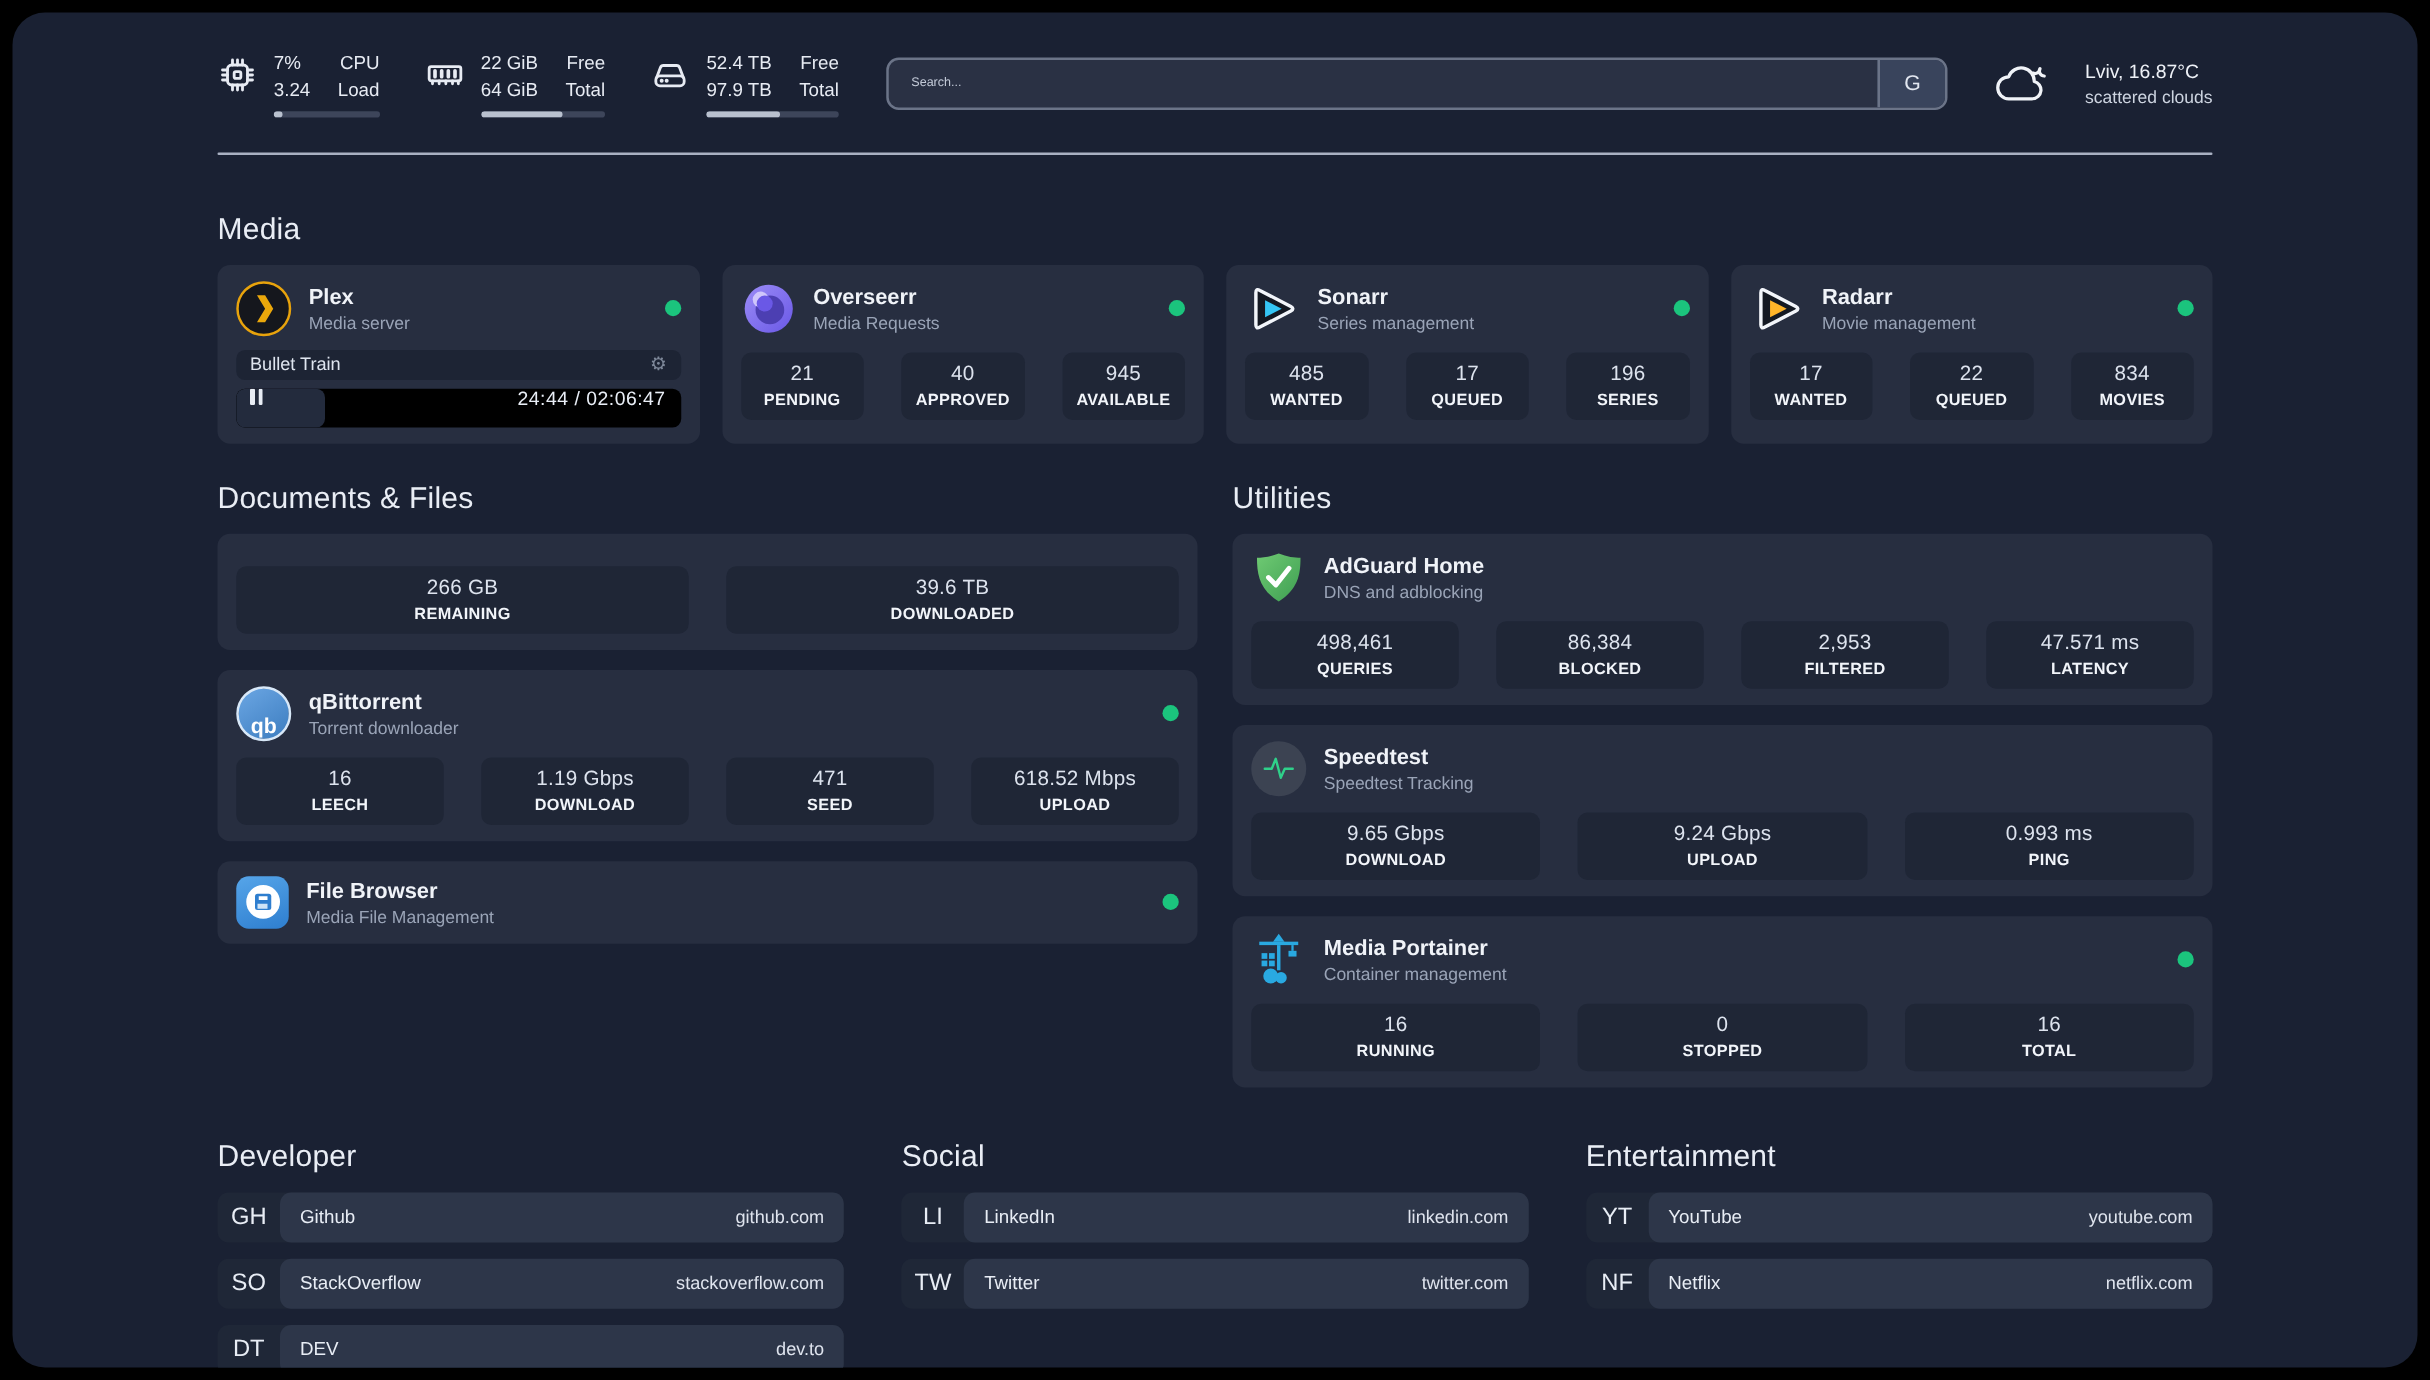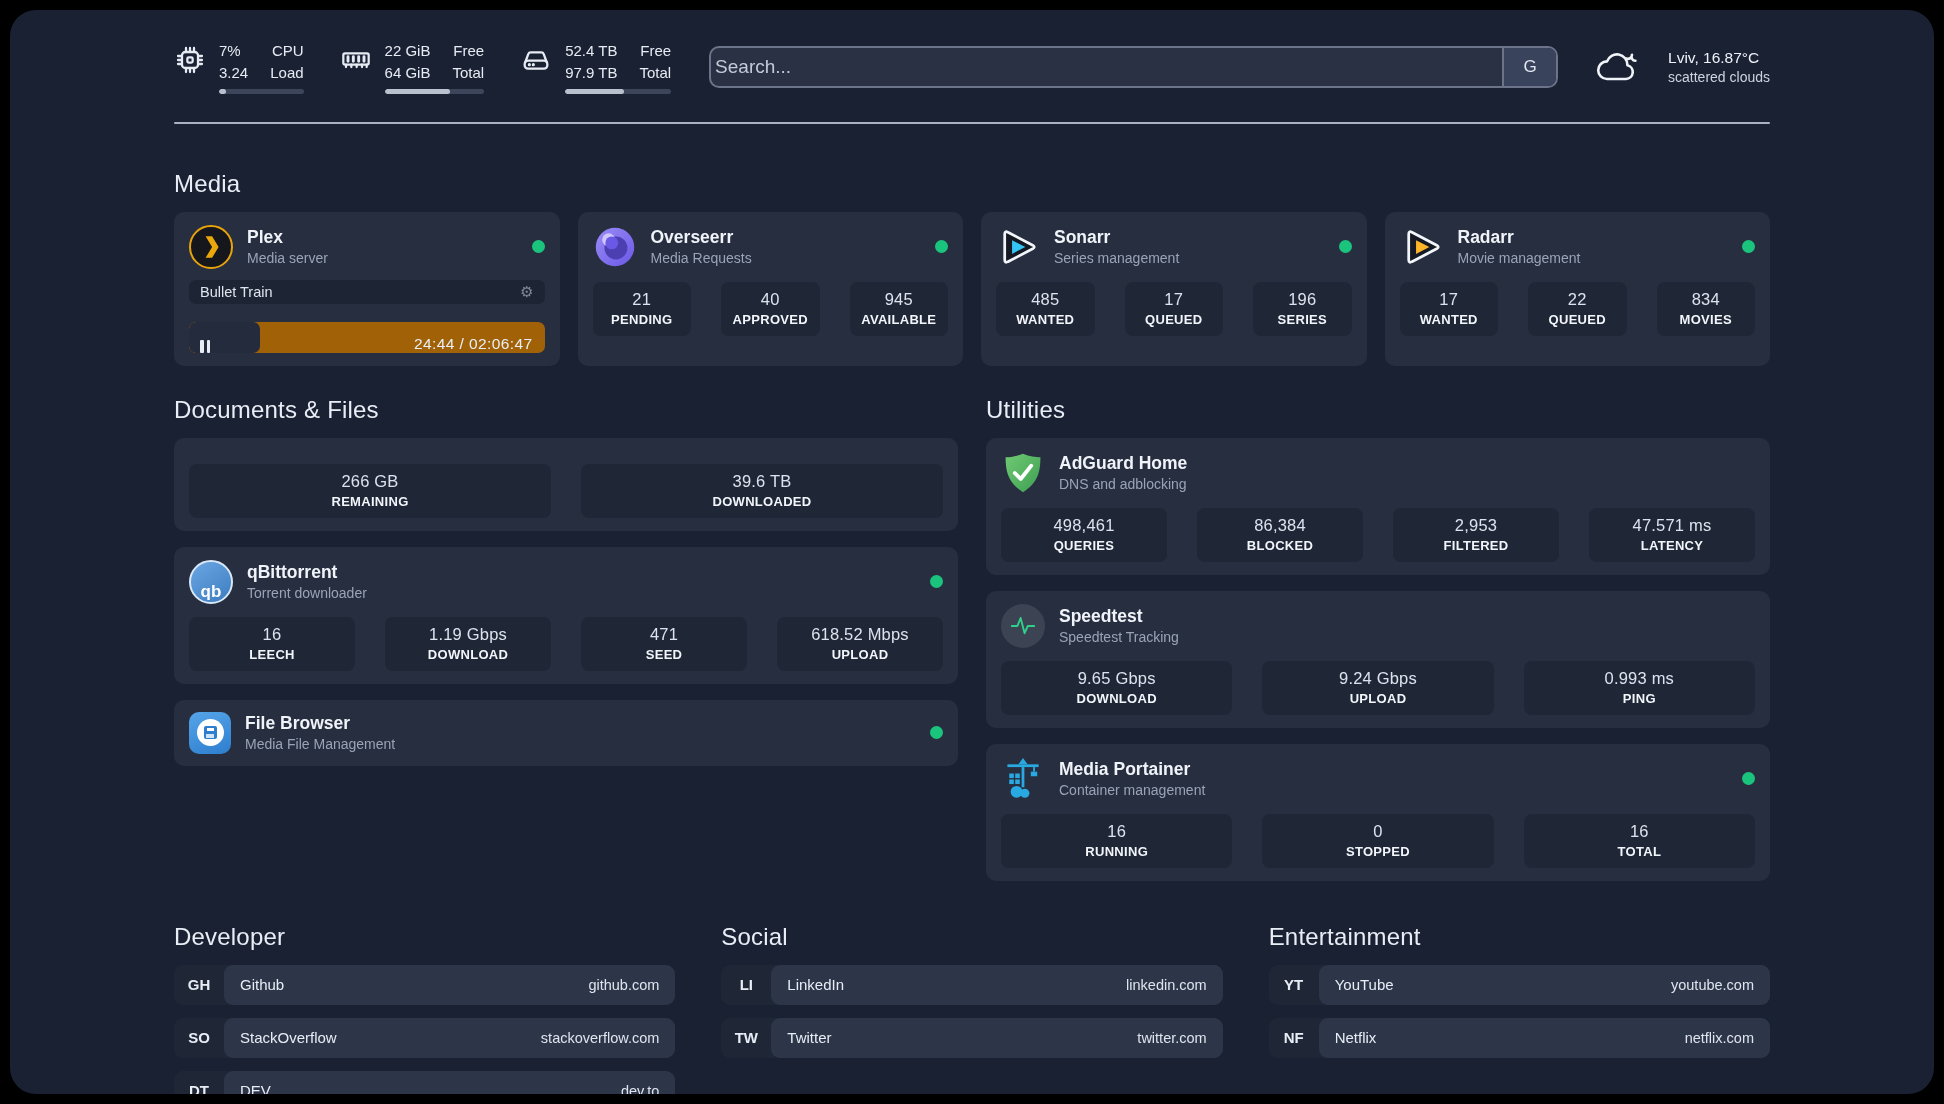--- a/index.html
+++ b/index.html
@@ -15,21 +15,21 @@
   .sys-text { display:flex; flex-direction:column; }
   .sys-cols { display:flex; gap:22px; font-size:15px; line-height:1.45; }
   .sys-col-vals { text-align:left; }
   .sys-col-labs { text-align:right; }
   .sys-bar { margin-top:5px; height:5px; border-radius:3px; background:#3d455a; overflow:hidden; }
   .sys-bar-fill { height:100%; border-radius:3px; background:#b9c1cf; }
 
   .search-wrap { flex:1; display:flex; align-items:stretch; height:42px; border:2px solid #6b7488;
                  border-radius:10px; background:#2a3144; overflow:hidden; }
   .search-input { flex:1; background:transparent; border:none; outline:none; color:#e2e7f0;
-                  font-size:19px; padding:0 4px; font-family:"Liberation Sans", sans-serif; }
+                  font-size:10px; padding:0 18px; font-family:"Liberation Sans", sans-serif; }
   .search-input::placeholder { color:#c3cad8; }
   .g-btn { width:54px; border:none; border-left:2px solid #6b7488; background:#39445c; color:#e2e7f0;
            font-size:17px; display:flex; align-items:center; justify-content:center; cursor:pointer;
            font-family:"Liberation Sans", sans-serif; }
 
   .weather { display:flex; gap:28px; flex:none; color:#eef1f7; }
   .weather-icon { width:44px; height:36px; }
   .weather-loc { font-size:15.5px; }
   .weather-cond { font-size:14px; color:#cdd4e0; margin-top:2px; }
 
@@ -51,38 +51,38 @@
   .stats { display:flex; gap:30px; margin-top:13px; }
   .stat { flex:1; background:#1f2636; border-radius:8px; text-align:center; padding:8px 4px 9px; }
   .stat-value { font-size:16.5px; color:#dde3ee; letter-spacing:.2px; }
   .stat-label { font-size:13px; font-weight:700; color:#f2f5fa; margin-top:3px; letter-spacing:.3px; }
 
   
   .player { margin-top:11px; }
   .player-title-row { background:#1d2434; border-radius:7px; padding:4px 11px; display:flex;
                       align-items:center; font-size:14.5px; color:#dfe5ef; }
   .gear { margin-left:auto; color:#7e8899; font-size:15px; line-height:1; }
-  .player-bar { margin-top:18px; background:#a16207; border-radius:7px; height:31px; position:relative;
-                display:flex; align-items:flex-end; overflow:hidden; }
+  .player-bar { margin-top:7px; background:#000000; border-radius:7px; height:31px; position:relative;
+                display:flex; align-items:flex-start; overflow:hidden; }
   .player-fill { position:absolute; left:0; top:0; bottom:0; background:#232b3d; border-radius:7px; }
   .pause { position:relative; z-index:1; margin-left:11px; display:flex; gap:3px; }
   .pause i { display:block; width:3.5px; height:13px; background:#e8edf5; border-radius:1px; }
   .player-time { position:relative; z-index:1; margin-left:auto; margin-right:12px; font-size:15.5px;
                  font-weight:500; color:#e9eef6; letter-spacing:.4px; }
 
   .cols { display:grid; grid-template-columns:1fr 1fr; gap:28px; margin-top:30px; }
   .col-cards { display:flex; flex-direction:column; gap:16px; margin-top:14px; }
   .card.slim { padding:12px 15px; }
 
   
   .links-grid { display:grid; grid-template-columns:repeat(3,1fr); gap:46px; margin-top:42px; }
   .link-list { margin-top:14px; display:flex; flex-direction:column; gap:13px; }
   .link-row { display:flex; height:40px; background:#1f2737; border-radius:9px; align-items:stretch; cursor:pointer; }
   .link-abbr { width:50px; flex:none; display:flex; align-items:center; justify-content:center;
-               font-size:15px; font-weight:700; color:#e8edf5; }
+               font-size:19px; font-weight:400; color:#e8edf5; }
   .link-pill { flex:1; background:#2d3649; border-radius:9px; display:flex; align-items:center; padding:0 16px; }
   .link-name { font-size:15px; color:#e8edf5; }
   .link-url { margin-left:auto; font-size:14.5px; color:#dfe4ee; }
 
   
   .plex-circle { width:44px; height:44px; border-radius:50%; background:#15171d; border:2.5px solid #e8a30c;
                  display:flex; align-items:center; justify-content:center; }
   .qb-circle { width:44px; height:44px; border-radius:50%; background:linear-gradient(145deg,#6ba6e3,#3c7dc0);
                border:2px solid #d8e8f8; display:flex; align-items:flex-end; justify-content:center;
                color:#fff; font-size:17px; font-weight:700; }

